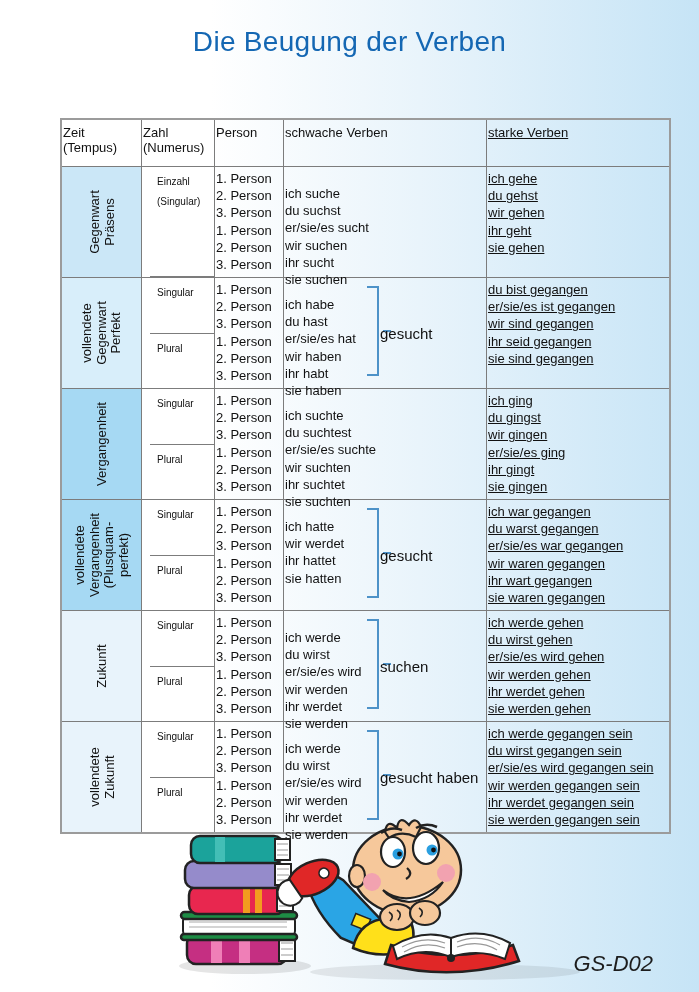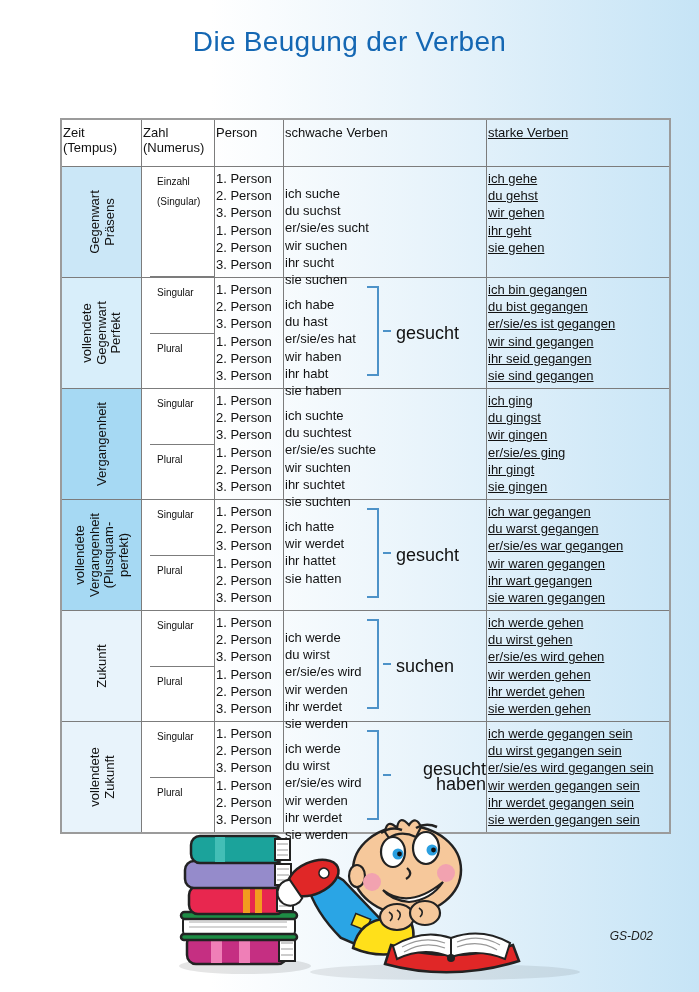--- a/index.html
+++ b/index.html
@@ -21,22 +21,22 @@
   .vtext{position:absolute;left:50%;top:50%;transform:translate(-50%,-50%) rotate(-90deg);
     width:108px;text-align:center;font-size:13px;line-height:14.5px;white-space:pre-line;}
   .zahl{padding:0;display:flex;flex-direction:column;}
   .zahl-half{flex:1;box-sizing:border-box;padding:5px 2px 0 7px;font-size:10px;line-height:20px;white-space:pre-line;margin-left:8px;}
   .zahl-top{border-bottom:1px solid #7c7c7c;}
   .body-col{padding-top:3px;}
   .line{font-size:13px;line-height:17.2px;white-space:nowrap;}
   .bracket{position:absolute;left:83px;top:8px;width:12px;height:90px;
     border:2px solid #4d92c8;border-left:none;box-sizing:border-box;}
   .bracket-dash{position:absolute;left:99px;top:52px;width:8px;height:2px;background:#4d92c8;}
-  .bracket-label{position:absolute;left:112px;top:0;height:110px;display:flex;align-items:center;font-size:18px;text-align:right;}
-  .code{position:absolute;right:46px;top:929px;font-size:12px;font-style:italic;color:#1d1d1d;text-align:center;}
+  .bracket-label{position:absolute;left:96px;top:0;height:110px;display:flex;align-items:center;font-size:15px;text-align:right;}
+  .code{position:absolute;right:46px;top:951px;font-size:22px;font-style:italic;color:#1d1d1d;text-align:center;}
   .illu{position:absolute;left:145px;top:818px;width:490px;height:172px;}
 </style>
 </head>
 <body>
 
 <div class="page">
 
   <div class="title">Die Beugung der Verben</div>
 
   <div class="gs-table">
@@ -79,21 +79,21 @@
         <div class="zahl-half zahl-top">Singular</div>
         <div class="zahl-half">Plural</div>
       </div>
       <div class="cell c3 body-col person-lines"><div class="line">1. Person</div><div class="line">2. Person</div><div class="line">3. Person</div><div class="line">1. Person</div><div class="line">2. Person</div><div class="line">3. Person</div></div>
       <div class="cell c4 body-col">
         <div class="weak-lines"><div class="line">ich habe</div><div class="line">du hast</div><div class="line">er/sie/es hat</div><div class="line">wir haben</div><div class="line">ihr habt</div><div class="line">sie haben</div></div>
         <div class="bracket"></div>
         <div class="bracket-dash"></div>
         <div class="bracket-label">gesucht</div>
       </div>
-      <div class="cell c5 body-col strong-lines"><div class="line">ich bin gegangen</div><div class="line">du bist gegangen</div><div class="line">er/sie/es ist gegangen</div><div class="line">wir sind gegangen</div><div class="line">ihr seid gegangen</div><div class="line">sie sind gegangen</div></div>
+      <div class="cell c5 body-col strong-lines"><div class="line">du bist gegangen</div><div class="line">er/sie/es ist gegangen</div><div class="line">wir sind gegangen</div><div class="line">ihr seid gegangen</div><div class="line">sie sind gegangen</div></div>
     </div>
 
     <div class="section">
       <div class="cell c1 tense" style="background: rgb(166, 217, 243);">
         <span class="vtext">Vergangenheit</span>
       </div>
       <div class="cell c2 zahl">
         <div class="zahl-half zahl-top">Singular</div>
         <div class="zahl-half">Plural</div>
       </div>

